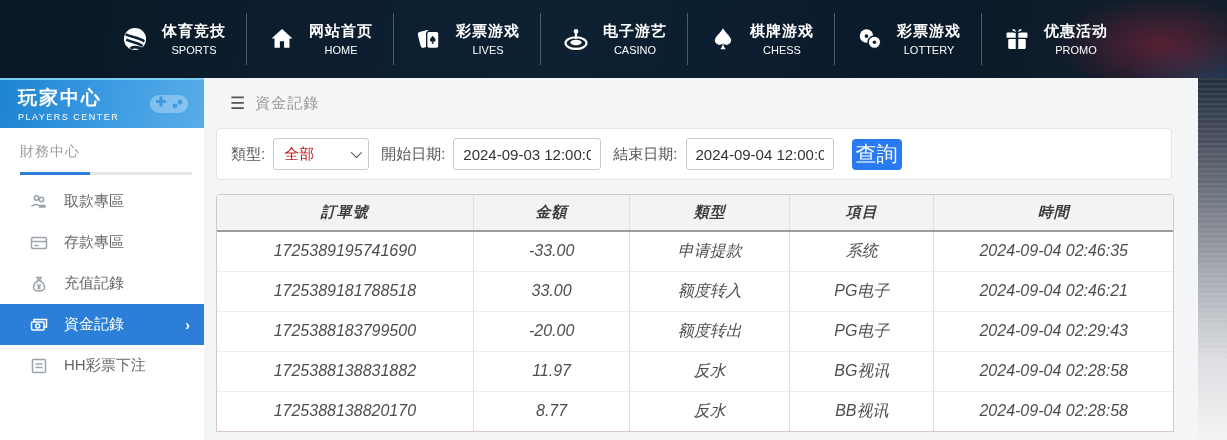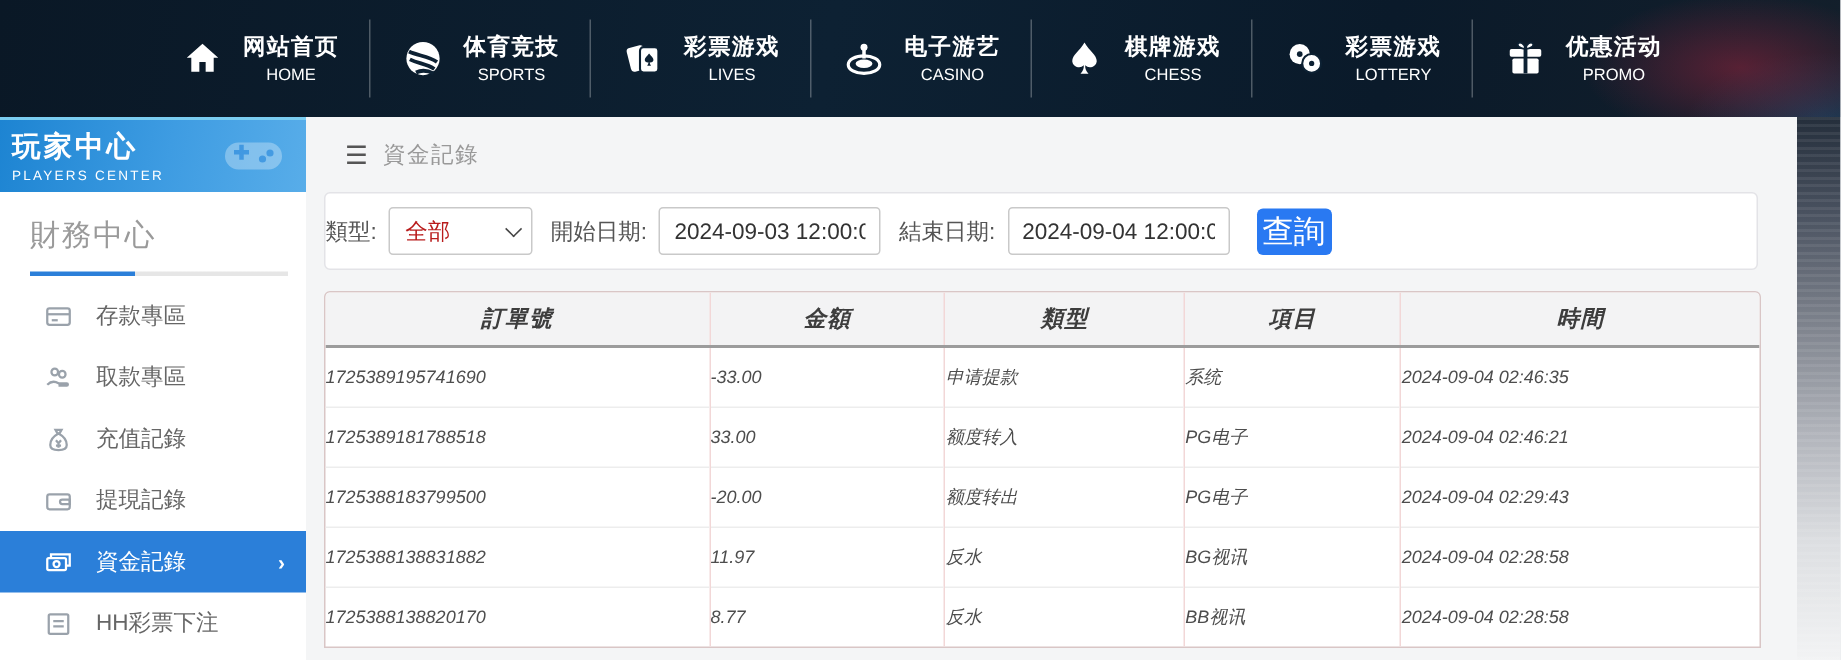--- a/index.html
+++ b/index.html
@@ -19,103 +19,103 @@
   .nav-item + .nav-item { border-left:1px solid rgba(255,255,255,.28); }
   .nav-icon { width:30px; height:30px; display:flex; align-items:center; justify-content:center; }
   .nav-icon svg { width:28px; height:28px; }
   .nav-text { text-align:center; color:#fff; }
   .nav-text .zh { font-size:15px; font-weight:bold; letter-spacing:1px; }
   .nav-text .en { font-size:11px; margin-top:3px; }
 
   
   .sidebar { position:absolute; left:0; top:78px; width:204px; height:362px; background:#fff; }
   .sidebar-header {
-    height:50px; padding:5px 0 0 8px; color:#fff; position:relative; overflow:hidden;
+    height:50px; padding:5px 0 0 18px; color:#fff; position:relative; overflow:hidden;
     border-top:2px solid #7acdf1;
     background:linear-gradient(100deg,#1d84d2 0%,#3e9ce2 55%,#58ade9 100%);
   }
   .sidebar-header .zh { font-size:19px; font-weight:bold; letter-spacing:2px; }
   .sidebar-header .en { font-size:9px; letter-spacing:1.5px; margin-top:1px; }
   .gamepad { position:absolute; right:12px; top:7px; opacity:.3; }
-  .section-title { margin:15px 0 0 20px; font-size:20px; color:#9a9a9a; letter-spacing:1px; }
+  .section-title { margin:15px 0 0 20px; font-size:14px; color:#9a9a9a; letter-spacing:1px; }
   .section-underline { margin:11px 0 6px 20px; width:172px; height:3px;
     background:linear-gradient(90deg,#2b7fd9 0 70px,#e6e6e6 70px 100%); }
   .menu-item { height:41px; display:flex; align-items:center; padding-left:30px; gap:16px;
     color:#666; font-size:15px; cursor:pointer; position:relative; }
   .menu-item .mi-icon { width:18px; height:18px; color:#9aa2ab; display:flex; align-items:center; }
   .menu-item .mi-icon svg { width:18px; height:18px; }
   .menu-item.active { background:#2b7fd9; color:#fff; }
   .menu-item.active .mi-icon { color:#fff; }
   .chev { position:absolute; right:14px; font-size:14px; font-weight:bold; color:#fff; }
 
   
   .main { position:absolute; left:204px; top:78px; width:994px; height:362px; background:#f4f5f6; }
   .breadcrumb { padding:16px 0 0 26px; display:flex; gap:10px; align-items:center; }
   .hamburger { font-size:17px; color:#555; cursor:pointer; line-height:1; }
   .crumb-label { font-size:15px; color:#999; letter-spacing:1px; }
 
   .filter-box { margin:15px 0 0 12px; width:956px; height:52px; background:#fff;
     border:1px solid #e3e3e7; border-radius:4px; display:flex; align-items:center;
-    gap:8px; }
+    padding-left:14px; gap:8px; }
   .f-label { font-size:15px; color:#555; }
   .type-select { width:96px; height:32px; border:1px solid #c9c9c9; border-radius:3px;
     background:#fff; display:flex; align-items:center; justify-content:space-between;
     padding:0 9px 0 10px; font-size:15px; color:#b91c1c; cursor:pointer; margin-right:4px; }
   .sel-arrow { width:8px; height:8px; border-right:1.6px solid #444; border-bottom:1.6px solid #444;
     transform:rotate(45deg) translateY(-2px); }
   .date-input { width:148px; height:32px; border:1px solid #c9c9c9; border-radius:3px;
     font-size:15px; color:#333; padding:0 9px; font-family:"Liberation Sans",sans-serif; margin-right:4px; }
   .search-btn { width:50px; height:31px; background:#2979f2; color:#fff; border:none;
     border-radius:4px; font-size:21px; margin-left:6px; cursor:pointer;
     font-family:"Liberation Sans",sans-serif; }
 
   .table-box { margin:14px 0 0 12px; width:958px; background:#fff;
     border:1px solid #d9c6c6; border-radius:4px 4px 0 0; overflow:hidden; }
   table { width:100%; border-collapse:collapse; table-layout:fixed;font-style:italic; }
   col.c1{width:26.8%} col.c2{width:16.4%} col.c3{width:16.7%} col.c4{width:15.1%} col.c5{width:25%}
   thead th { height:36px; background:#f3f3f4; font-size:15px; color:#3d3d3d; font-weight:bold;
     border-bottom:2px solid #9c9c9c; border-left:1px solid #f2d7d7; letter-spacing:1px; }
   thead th:first-child { border-left:none; }
-  tbody td { height:40px; font-size:12px; color:#4d4d4d;
+  tbody td { height:40px; text-align:center; font-size:16px; color:#4d4d4d;
     border-left:1px solid #f2d7d7; border-top:1px solid #ededed; }
   tbody tr:first-child td { border-top:none; }
   tbody td:first-child { border-left:none; }
 
   
   .right-strip { position:absolute; left:1198px; top:78px; width:29px; height:362px;
     background:
       repeating-linear-gradient(180deg, rgba(255,255,255,.07) 0 2px, transparent 2px 5px),
       linear-gradient(180deg,#242e3b 0%,#4a5260 18%,#7d828c 38%,#b0b3ba 58%,#dcdee1 78%,#f2f3f4 100%); }
 </style>
 </head>
 <body>
 
 <div class="topnav">
   <div class="nav-inner">
       <div class="nav-item">
         <span class="nav-icon">
           <svg viewBox="0 0 24 24">
+            <circle cx="12" cy="12" r="9.5" fill="#fff"></circle>
+            <path d="M4 8c5 2.5 11 2.5 16 6M4.5 12.5c5 2.5 9.5 2.5 14 5.5M8 20c3-1.5 7-1 10 .5" stroke="#0d2133" stroke-width="2.2" fill="none"></path>
+          </svg>
+        </span>
+        <div class="nav-text">
+          <div class="zh">体育竞技</div>
+          <div class="en">SPORTS</div>
+        </div>
+      </div>
+      <div class="nav-item">
+        <span class="nav-icon">
+          <svg viewBox="0 0 24 24">
             <path d="M12 3.5l9 8h-2.6v8h-4.6v-5.5h-3.6v5.5H5.6v-8H3z" fill="#fff"></path>
           </svg>
         </span>
         <div class="nav-text">
           <div class="zh">网站首页</div>
           <div class="en">HOME</div>
-        </div>
-      </div>
-      <div class="nav-item">
-        <span class="nav-icon">
-          <svg viewBox="0 0 24 24">
-            <circle cx="12" cy="12" r="9.5" fill="#fff"></circle>
-            <path d="M4 8c5 2.5 11 2.5 16 6M4.5 12.5c5 2.5 9.5 2.5 14 5.5M8 20c3-1.5 7-1 10 .5" stroke="#0d2133" stroke-width="2.2" fill="none"></path>
-          </svg>
-        </span>
-        <div class="nav-text">
-          <div class="zh">体育竞技</div>
-          <div class="en">SPORTS</div>
         </div>
       </div>
       <div class="nav-item">
         <span class="nav-icon">
           <svg viewBox="0 0 24 24">
             <rect x="3.5" y="5" width="10" height="14" rx="2" fill="#fff" transform="rotate(-14 8.5 12)"></rect>
             <rect x="10" y="5.5" width="10.5" height="14.5" rx="2" fill="#fff" stroke="#0d2133" stroke-width="1.2"></rect>
             <path d="M15.2 9.2c-1.3 1.8-2.5 2.4-2.5 3.7a1.6 1.6 0 0 0 2.1 1.3c0 .8-.2 1.3-.7 1.9h2.2c-.5-.6-.7-1.1-.7-1.9a1.6 1.6 0 0 0 2.1-1.3c0-1.3-1.2-1.9-2.5-3.7z" fill="#0d2133"></path>
           </svg>
         </span>
@@ -193,55 +193,46 @@
         <rect x="13.5" y="9.5" width="3" height="10" fill="#2b7fd9"></rect>
       </svg>
     </span>
   </div>
   <div class="section-title">財務中心</div>
   <div class="section-underline"></div>
   <div id="menu">
       <div class="menu-item">
         <span class="mi-icon">
           <svg viewBox="0 0 18 18" fill="none" stroke="currentColor" stroke-width="1.5">
+            <circle cx="6.5" cy="5" r="2.2"></circle>
+            <circle cx="11.5" cy="6.5" r="2.2"></circle>
+            <path d="M1.5 13.5c2.5-2.5 5-2.5 7.5-1h5.5c1 0 1 1.5 0 1.5H9"></path>
+          </svg>
+        </span>
+        <span>取款專區</span>
+      </div>
+      <div class="menu-item">
+        <span class="mi-icon">
+          <svg viewBox="0 0 18 18" fill="none" stroke="currentColor" stroke-width="1.5">
             <rect x="1.5" y="3.5" width="15" height="11" rx="1.5"></rect>
             <line x1="1.5" y1="7.5" x2="16.5" y2="7.5"></line>
             <line x1="4.5" y1="11.5" x2="8.5" y2="11.5"></line>
           </svg>
         </span>
         <span>存款專區</span>
       </div>
       <div class="menu-item">
         <span class="mi-icon">
           <svg viewBox="0 0 18 18" fill="none" stroke="currentColor" stroke-width="1.5">
-            <circle cx="6.5" cy="5" r="2.2"></circle>
-            <circle cx="11.5" cy="6.5" r="2.2"></circle>
-            <path d="M1.5 13.5c2.5-2.5 5-2.5 7.5-1h5.5c1 0 1 1.5 0 1.5H9"></path>
-          </svg>
-        </span>
-        <span>取款專區</span>
-      </div>
-      <div class="menu-item">
-        <span class="mi-icon">
-          <svg viewBox="0 0 18 18" fill="none" stroke="currentColor" stroke-width="1.5">
             <path d="M7 2.5h4L9.6 5H8.4z"></path>
             <path d="M9 5C5.3 7 3.5 10 3.5 12.6 3.5 15.3 6 16 9 16s5.5-.7 5.5-3.4C14.5 10 12.7 7 9 5z"></path>
             <path d="M7.3 9.5L9 11.5l1.7-2M9 11.5v3M7.3 13h3.4"></path>
           </svg>
         </span>
         <span>充值記錄</span>
-      </div>
-      <div class="menu-item">
-        <span class="mi-icon">
-          <svg viewBox="0 0 18 18" fill="none" stroke="currentColor" stroke-width="1.5">
-            <rect x="1.5" y="4.5" width="15" height="10" rx="1.5"></rect>
-            <path d="M11.5 8h5v3h-5a1.5 1.5 0 0 1 0-3z"></path>
-          </svg>
-        </span>
-        <span>提現記錄</span>
       </div>
       <div class="menu-item active">
         <span class="mi-icon">
           <svg viewBox="0 0 18 18" fill="none" stroke="currentColor" stroke-width="1.5">
             <path d="M4 6V3.5h12.5V11H14"></path>
             <rect x="1.5" y="6" width="12.5" height="8" rx="1"></rect>
             <circle cx="7.7" cy="10" r="2"></circle>
           </svg>
         </span>
         <span>資金記錄</span>

